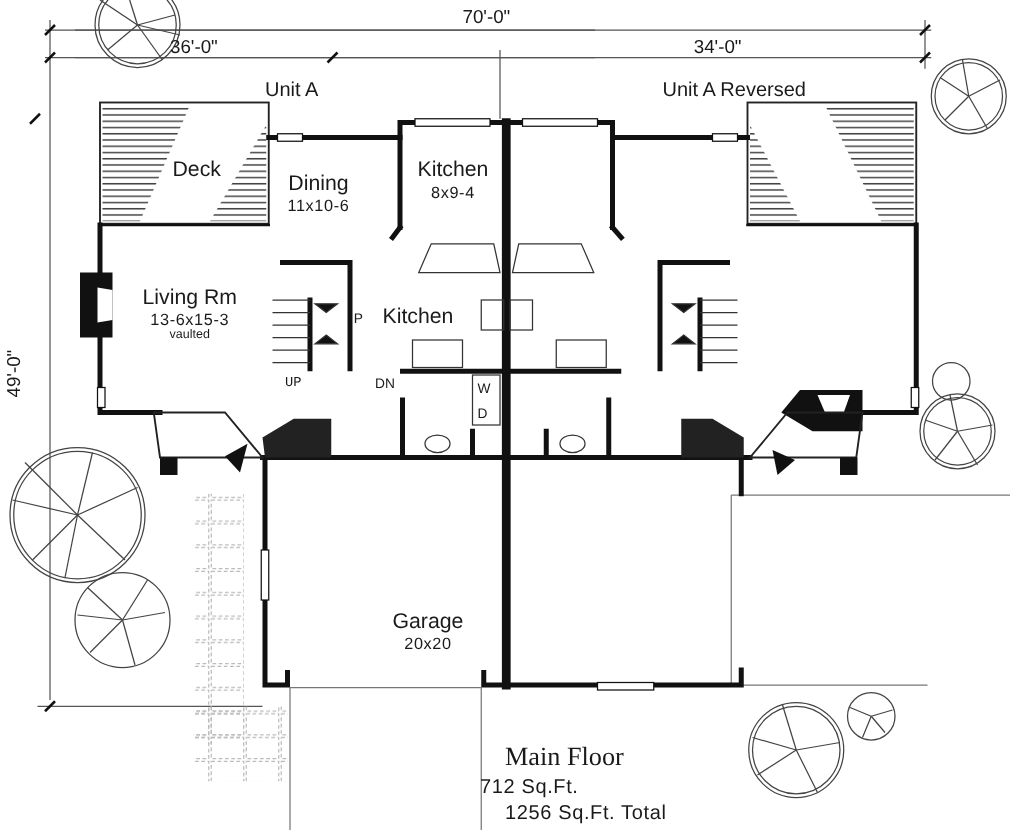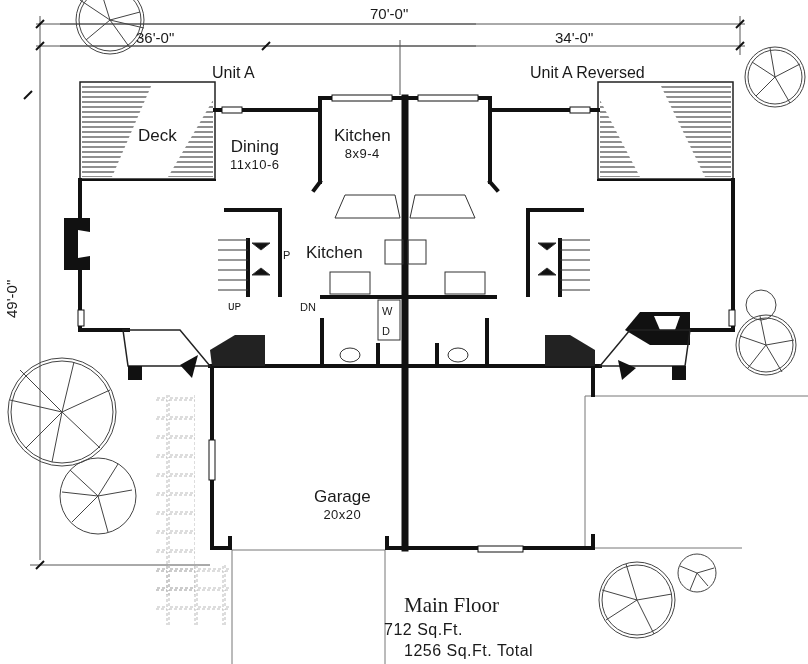--- a/index.html
+++ b/index.html
@@ -257,20 +257,25 @@
     <span>Deck</span>
   </div>
   <div class="lbl room" style="left:230px; top:138px;">
     <span>Dining</span>
     <span class="dim">11x10-6</span>
   </div>
   <div class="lbl room" style="left:334px; top:127px;">
     <span>Kitchen</span>
     <span class="dim">8x9-4</span>
   </div>
+  <div class="lbl room" style="left:114px; top:229px;">
+    <span>Living Rm</span>
+    <span class="dim">13-6x15-3</span>
+    <span class="note">vaulted</span>
+  </div>
   <div class="lbl room" style="left:306px; top:244px;">
     <span>Kitchen</span>
   </div>
   <div class="lbl room" style="left:314px; top:488px;">
     <span>Garage</span>
     <span class="dim">20x20</span>
   </div>
 
   <div class="lbl small" style="left:228px; top:302px;font-family:Liberation Mono, monospace;">UP</div>
   <div class="lbl small" style="left:254px; top:302px;margin-left:46px;">DN</div>

